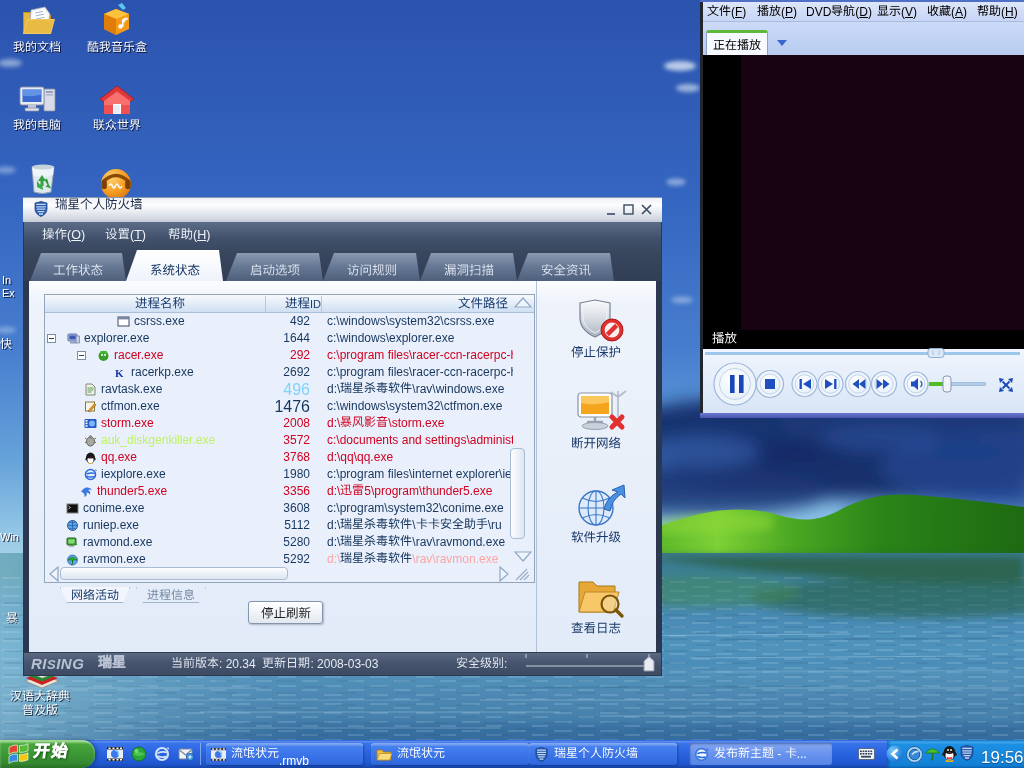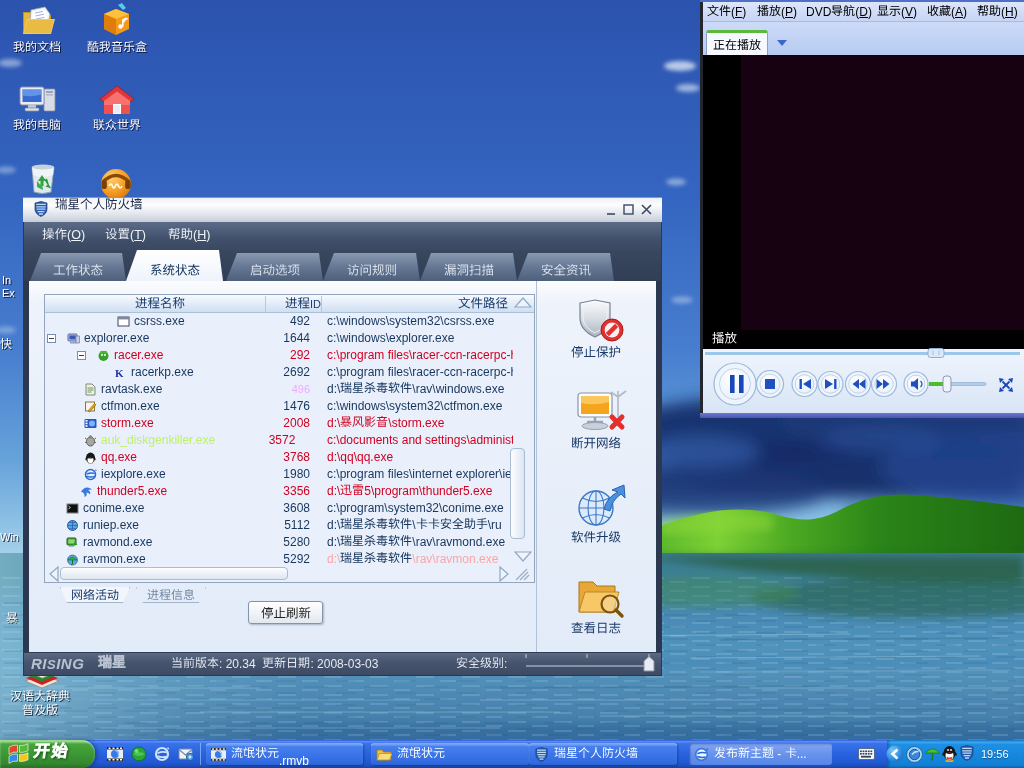--- a/index.html
+++ b/index.html
@@ -533,39 +533,39 @@
       <div style="position:absolute;left:108px;top:168px;font-size:12px;color:#17365e;line-height:15px;white-space:nowrap">racerkp.exe</div>
       <div style="position:absolute;left:231px;top:168px;width:56px;font-size:12px;color:#17365e;text-align:right;line-height:15px">2692</div>
       <div style="position:absolute;left:304px;top:168px;font-size:12px;color:#17365e;line-height:15px;white-space:nowrap;width:186px;overflow:hidden"><span>c:\program files\racer-ccn-racerpc-ha</span></div>
       <div style="position:absolute;left:61px;top:184px;height:17px;line-height:0">
         <svg width="13" height="13" viewBox="0 0 13 13" style="position:absolute;left:0;top:2px">
           <path d="M2 1 h6 l3 3 v8 h-9 Z" fill="#f0f0e8" stroke="#808878"></path>
           <path d="M3.5 5 h6 M3.5 7 h6 M3.5 9 h4" stroke="#4a9a48" stroke-width="0.9"></path>
         </svg>
       </div>
       <div style="position:absolute;left:78px;top:185px;font-size:12px;color:#17365e;line-height:15px;white-space:nowrap">ravtask.exe</div>
-      <div style="position:absolute;left:231px;top:185px;width:56px;font-size:11px;color:#f0abfc;text-align:right;line-height:15px">496</div>
+      <div style="position:absolute;left:231px;top:185px;width:56px;font-size:16px;color:#7dd3fc;text-align:right;line-height:15px">496</div>
       <div style="position:absolute;left:304px;top:185px;font-size:12px;color:#17365e;line-height:15px;white-space:nowrap;width:186px;overflow:hidden"><span>d:\</span><svg class="cj" width="72" height="14" style="vertical-align:-3.1px;">
           <g fill="#17365e" transform="translate(0,10.1) scale(0.048)">
             <use href="#g745e" x="0"></use>
             <use href="#g661f" x="250"></use>
             <use href="#g6740" x="500"></use>
             <use href="#g6bd2" x="750"></use>
             <use href="#g8f6f" x="1000"></use>
             <use href="#g4ef6" x="1250"></use>
           </g>
         </svg><span>\rav\windows.exe</span></div>
       <div style="position:absolute;left:61px;top:201px;height:17px;line-height:0">
         <svg width="13" height="13" viewBox="0 0 13 13" style="position:absolute;left:0;top:2px">
           <rect x="1.5" y="2" width="9" height="9" fill="#f8f4e8" stroke="#887840"></rect>
           <path d="M4 11 L10.5 3.5 L12 5 L5.5 12 Z" fill="#e8a020" stroke="#885808" stroke-width="0.6"></path>
         </svg>
       </div>
       <div style="position:absolute;left:78px;top:202px;font-size:12px;color:#17365e;line-height:15px;white-space:nowrap">ctfmon.exe</div>
-      <div style="position:absolute;left:231px;top:202px;width:56px;font-size:12px;color:#17365e;text-align:right;line-height:15px">1476</div>
+      <div style="position:absolute;left:231px;top:202px;width:56px;font-size:16px;color:#17365e;text-align:right;line-height:15px">1476</div>
       <div style="position:absolute;left:304px;top:202px;font-size:12px;color:#17365e;line-height:15px;white-space:nowrap;width:186px;overflow:hidden"><span>c:\windows\system32\ctfmon.exe</span></div>
       <div style="position:absolute;left:61px;top:218px;height:17px;line-height:0">
         <svg width="13" height="13" viewBox="0 0 13 13" style="position:absolute;left:0;top:2px">
           <rect x="0.5" y="2" width="12" height="9" rx="1" fill="#2858c8"></rect>
           <rect x="1.5" y="3" width="2" height="1.6" fill="#fff"></rect>
           <rect x="1.5" y="5.6" width="2" height="1.6" fill="#fff"></rect>
           <rect x="1.5" y="8.2" width="2" height="1.6" fill="#fff"></rect>
           <circle cx="8" cy="6.5" r="3" fill="#78b8f8"></circle>
         </svg>
       </div>
@@ -580,21 +580,21 @@
           </g>
         </svg><span>\storm.exe</span></div>
       <div style="position:absolute;left:61px;top:235px;height:17px;line-height:0">
         <svg width="13" height="13" viewBox="0 0 13 13" style="position:absolute;left:0;top:2px">
           <ellipse cx="6.5" cy="7.5" rx="4" ry="4.5" fill="#a8a8a0" stroke="#606058"></ellipse>
           <circle cx="6.5" cy="3" r="1.8" fill="#888880"></circle>
           <path d="M2.5 5 L1 4 M2.5 8 L1 8.5 M10.5 5 L12 4 M10.5 8 L12 8.5" stroke="#606058"></path>
         </svg>
       </div>
       <div style="position:absolute;left:78px;top:236px;font-size:12px;color:#bef264;line-height:15px;white-space:nowrap">auk_diskgenkiller.exe</div>
-      <div style="position:absolute;left:231px;top:236px;width:56px;font-size:12px;color:#d00020;text-align:center;line-height:15px">3572</div>
+      <div style="position:absolute;left:231px;top:236px;width:56px;font-size:12px;color:#d00020;text-align:right;line-height:15px">3572</div>
       <div style="position:absolute;left:304px;top:236px;font-size:12px;color:#d00020;line-height:15px;white-space:nowrap;width:186px;overflow:hidden"><span>c:\documents and settings\administra</span></div>
       <div style="position:absolute;left:61px;top:252px;height:17px;line-height:0">
         <svg width="13" height="13" viewBox="0 0 13 13" style="position:absolute;left:0;top:2px">
           <ellipse cx="6.5" cy="7" rx="4.6" ry="5.4" fill="#181818"></ellipse>
           <ellipse cx="6.5" cy="8.8" rx="3" ry="3.4" fill="#fff"></ellipse>
           <ellipse cx="6.5" cy="5" rx="3.6" ry="2.6" fill="#181818"></ellipse>
           <path d="M3 6.5 q-1.6 1 -1 2.6 M10 6.5 q1.6 1 1 2.6" stroke="#181818" fill="none"></path>
           <path d="M4.5 11.8 q2 0.8 4 0 l0.5 1 h-5 Z" fill="#e8b018"></path>
           <path d="M4.8 6.8 q1.7 -1.2 3.4 0 Z" fill="#e83828"></path>
         </svg>
@@ -1033,21 +1033,21 @@
         <circle cx="10" cy="5" r="0.9" fill="#fff"></circle>
         <path d="M2.5 7 q-2 1.5 -1 4 l2 -1 M14.5 7 q2 1.5 1 4 l-2 -1" fill="#181818"></path>
         <path d="M5 14.8 q3.5 1.4 7 0 l0.8 1.6 q-4.3 1.2 -8.6 0 Z" fill="#f0b018"></path>
         <path d="M6.5 7.6 q2 -1.2 4 0 Z" fill="#e83828"></path>
         <path d="M5.5 11.5 q3 2.2 6 0 l-0.6 2.2 q-2.4 1.2 -4.8 0 Z" fill="#e83828"></path>
       </svg>
       <div style="position:absolute;left:959px;top:5px;line-height:0"><svg width="16" height="16" viewBox="0 0 16 16">
           <path d="M2 2 L8 0.5 L14 2 L14 8 Q14 13 8 15.5 Q2 13 2 8 Z" fill="#2a5ab0" stroke="#183a78" stroke-width="0.7"></path>
           <path d="M3.2 3.4 h9.6 M3.2 5.8 h9.6 M3.6 8.2 h8.8 M4.6 10.6 h6.8 M6 13 h4" stroke="#bcd8f2" stroke-width="1.3"></path>
         </svg></div>
-      <div style="position:absolute;left:981px;top:8px;font-size:11px;color:#fff;text-shadow:0 1px 1px rgba(0,30,80,0.5)">19:56</div>
+      <div style="position:absolute;left:981px;top:8px;font-size:17px;color:#fff;text-shadow:0 1px 1px rgba(0,30,80,0.5)">19:56</div>
     </div>
     <svg width="0" height="0" style="position:absolute">
       <defs>
         <path id="g6211" d="M176 -194C190 -181 208 -162 215 -150L230 -162C222 -173 205 -191 190 -204ZM208 -107C200 -91 188 -75 175 -61C171 -78 167 -97 165 -118H236V-136H163C161 -158 160 -183 160 -208H140C140 -183 142 -159 144 -136H86V-180C102 -183 116 -187 128 -191L115 -207C91 -198 50 -190 16 -184C18 -180 20 -173 21 -168C36 -170 52 -173 68 -176V-136H14V-118H68V-74L10 -63L16 -44L68 -56V-4C68 0 66 1 62 2C57 2 42 2 26 1C29 6 32 15 33 20C54 20 68 20 75 17C84 14 86 8 86 -4V-60L132 -71L131 -88L86 -78V-118H145C148 -91 153 -66 159 -45C141 -28 121 -14 100 -4C104 0 110 6 113 10C132 1 150 -12 166 -26C177 3 192 21 212 21C231 21 238 8 241 -33C236 -35 230 -39 226 -43C224 -11 221 2 214 2C202 2 190 -14 181 -41C198 -58 213 -78 224 -100Z"></path>
         <path id="g7684" d="M138 -106C152 -88 169 -62 176 -47L192 -57C184 -72 167 -96 152 -114ZM60 -210C58 -198 54 -182 50 -170H22V14H39V-6H109V-170H67C71 -180 76 -194 80 -207ZM39 -153H92V-100H39ZM39 -23V-84H92V-23ZM150 -211C142 -176 128 -142 111 -120C115 -117 123 -112 126 -109C135 -121 143 -136 150 -153H214C211 -53 207 -14 199 -6C196 -2 193 -2 188 -2C182 -2 168 -2 151 -3C154 2 157 10 157 15C171 16 186 16 194 15C204 14 209 12 215 5C225 -8 228 -46 232 -161C232 -164 232 -170 232 -170H157C161 -182 164 -195 168 -207Z"></path>
         <path id="g6587" d="M106 -206C113 -194 121 -177 124 -166L145 -173C142 -184 133 -200 125 -212ZM12 -166V-148H52C66 -110 86 -77 112 -50C84 -27 50 -10 9 2C13 6 19 15 21 20C62 6 97 -12 126 -36C154 -12 188 7 229 18C232 13 238 5 242 1C202 -9 168 -27 140 -50C165 -76 184 -108 199 -148H238V-166ZM126 -63C102 -87 84 -116 71 -148H178C165 -114 148 -86 126 -63Z"></path>
         <path id="g6863" d="M213 -194C208 -176 197 -149 188 -134L203 -129C212 -144 223 -168 231 -189ZM99 -188C108 -170 117 -146 122 -130L138 -137C133 -152 123 -175 114 -194ZM48 -210V-156H12V-139H45C38 -104 22 -65 6 -44C10 -40 14 -32 16 -27C28 -44 40 -72 48 -100V20H66V-106C74 -94 83 -78 87 -70L98 -84C94 -91 73 -120 66 -129V-139H98V-156H66V-210ZM92 -16V2H210V18H229V-118H174V-209H155V-118H98V-100H210V-67H101V-50H210V-16Z"></path>
         <path id="g9177" d="M141 -202C137 -176 130 -150 120 -132C124 -130 132 -126 136 -124C140 -132 144 -142 148 -153H175V-113H122V-96H241V-113H193V-153H235V-170H193V-210H175V-170H152C155 -179 157 -189 159 -198ZM130 -75V19H148V8H214V19H233V-75ZM148 -10V-58H214V-10ZM32 -40H98V-14H32ZM32 -54V-75C34 -73 37 -70 38 -68C54 -82 58 -103 58 -118V-138H72V-91C72 -79 74 -77 84 -77C86 -77 95 -77 97 -77H98V-54ZM12 -200V-184H42V-154H16V19H32V2H98V17H114V-154H88V-184H117V-200ZM57 -154V-184H72V-154ZM32 -78V-138H46V-118C46 -106 44 -90 32 -78ZM82 -138H98V-88L95 -88C93 -88 87 -88 86 -88C82 -88 82 -88 82 -92Z"></path>
         <path id="g97f3" d="M109 -208C112 -202 116 -194 118 -187H28V-170H224V-187H140C137 -195 132 -205 127 -212ZM62 -165C68 -154 74 -139 76 -128H14V-112H236V-128H173C180 -139 186 -153 192 -165L171 -170C167 -158 160 -140 153 -128H87L96 -131C94 -141 88 -157 80 -169ZM67 -32H185V-5H67ZM67 -48V-74H185V-48ZM48 -90V20H67V11H185V20H204V-90Z"></path>
         <path id="g4e50" d="M59 -70C47 -47 27 -24 10 -8C14 -5 22 1 25 4C42 -13 63 -40 77 -64ZM173 -62C191 -42 213 -14 223 4L240 -6C230 -22 207 -50 189 -69ZM32 -88C35 -90 45 -91 62 -91H120V-4C120 0 119 1 114 1C110 1 96 1 80 1C82 6 85 14 86 20C108 20 120 19 129 16C137 13 140 8 140 -4V-91H231L231 -110H140V-160H120V-110H50C55 -129 59 -152 61 -174C116 -176 179 -181 219 -191L208 -207C170 -197 100 -192 43 -191C42 -162 36 -130 34 -122C32 -112 29 -107 26 -106C28 -101 31 -92 32 -88Z"></path>

